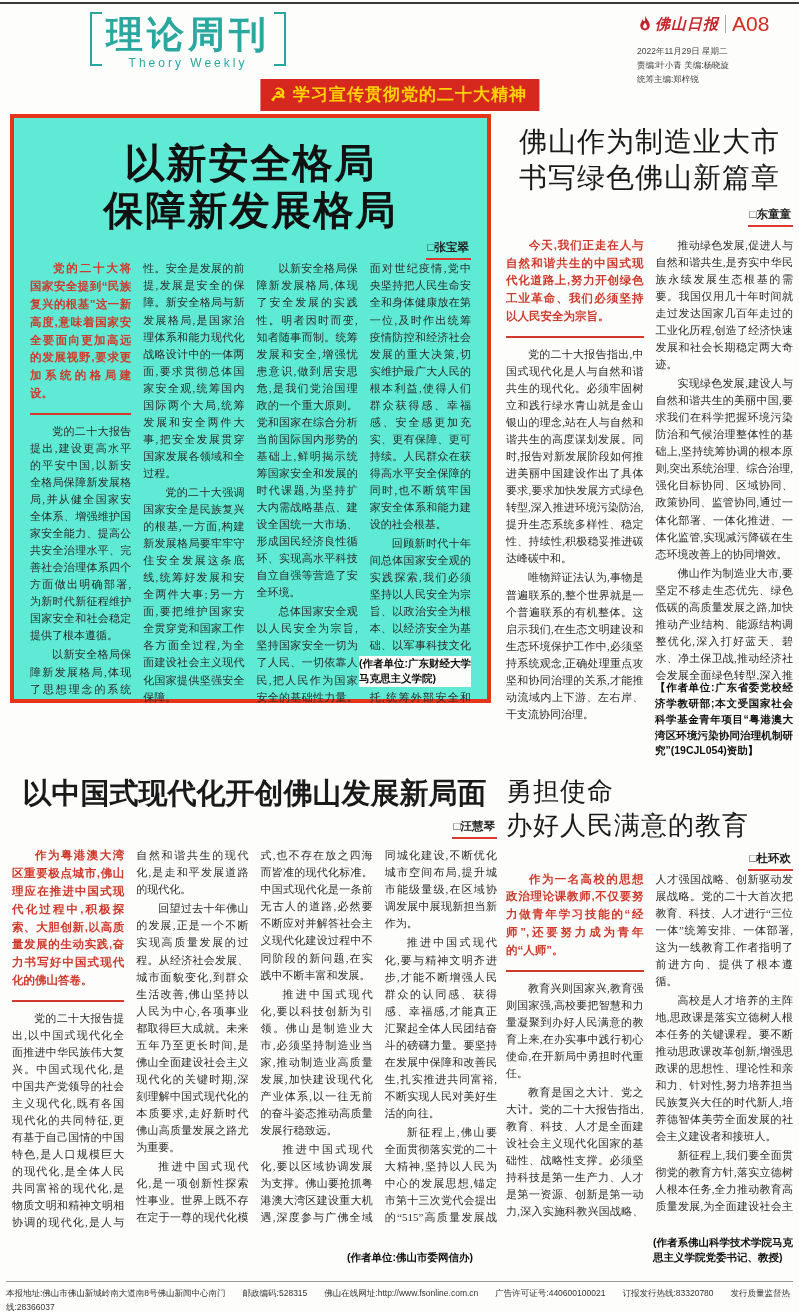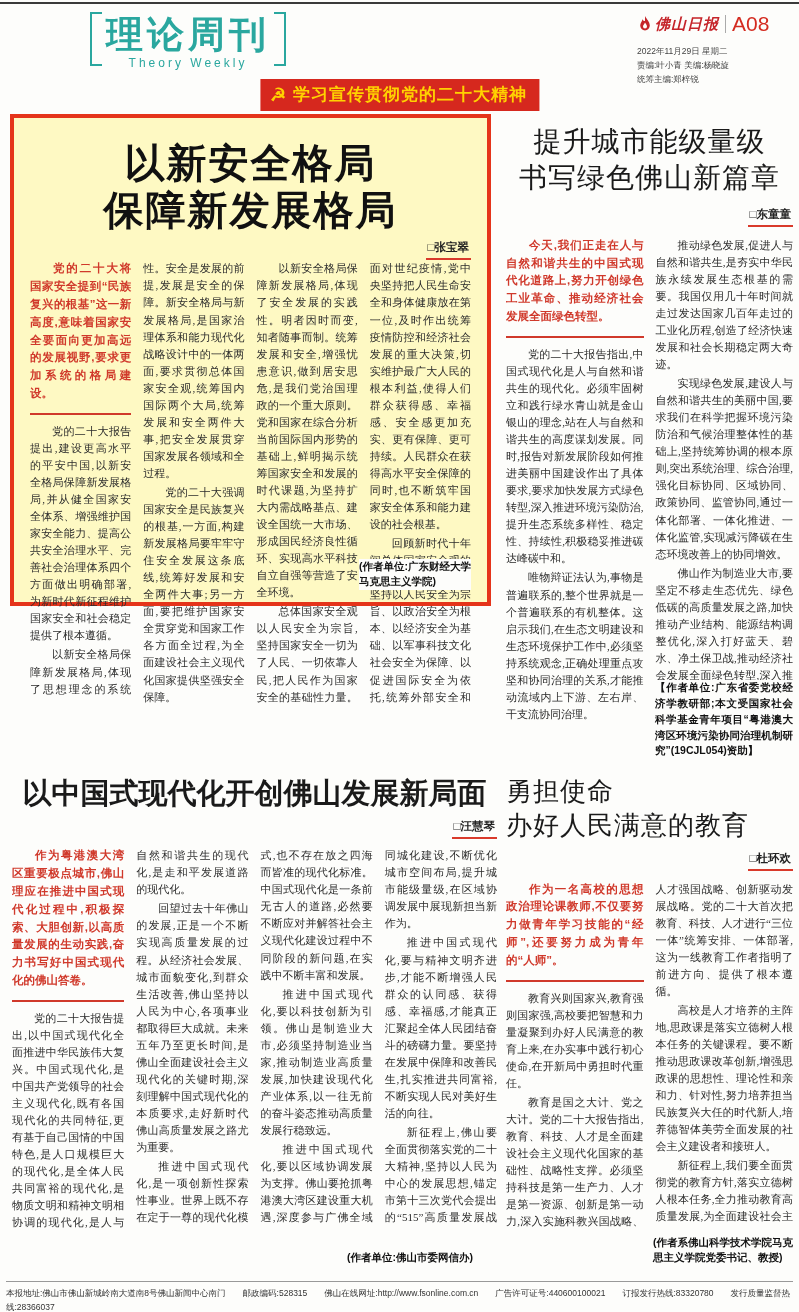--- a/index.html
+++ b/index.html
@@ -40,22 +40,22 @@
   .byline span{display:inline-block;border-bottom:2px solid #d93a2b;padding:0 2px 3px 2px;}
   .cols{text-align:justify;overflow:hidden;position:relative;}
   .cols p{margin:0 0 2px 0;text-indent:2em;font-family:"Liberation Serif",serif;
     font-size:11px;line-height:1.55;color:#2b2b2b;}
   .cols p.intro{font-family:"Liberation Sans",sans-serif;font-weight:700;color:#d0392b;
     font-size:11.5px;border-bottom:2px solid #d0392b;padding-bottom:10px;margin-bottom:8px;}
   .attr{position:absolute;background:#fdfdfb;font-family:"Liberation Sans",sans-serif;
     font-weight:700;font-size:10.5px;line-height:1.5;color:#111;text-align:justify;}
 
   
-  .main-box{position:absolute;left:10px;top:114px;width:481px;height:492px;
-    border:4px solid #e5341a;box-sizing:border-box;padding:8px 16px;background:#fef9c3;}
+  .main-box{position:absolute;left:10px;top:114px;width:481px;height:589px;
+    border:4px solid #e5341a;box-sizing:border-box;padding:8px 16px;background:#5eead4;}
   .main-box h1{margin:14px 0 6px 0;text-align:center;font-family:"Liberation Serif",serif;
     font-weight:900;font-size:40px;line-height:1.18;color:#111;letter-spacing:2px;}
   .main-box .cols{height:452px;column-count:4;column-gap:12px;column-fill:auto;}
   .main-box .attr{right:16px;bottom:12px;width:112px;}
 
   
   .right-art{position:absolute;left:506px;top:120px;width:287px;height:645px;box-sizing:border-box;}
   .right-art h2{margin:4px 0 10px 0;text-align:center;font-weight:500;font-size:28px;
     line-height:1.3;color:#1a1a1a;letter-spacing:1px;}
   .right-art .cols{height:498px;column-count:2;column-gap:12px;column-fill:auto;margin-top:10px;}
@@ -65,21 +65,21 @@
   .bl-art{position:absolute;left:12px;top:775px;width:485px;height:495px;box-sizing:border-box;}
   .bl-art h2{margin:0 0 8px 0;text-align:center;font-weight:700;font-size:29px;
     line-height:1.25;color:#1a1a1a;letter-spacing:0px;}
   .bl-art .cols{height:388px;column-count:4;column-gap:12px;column-fill:auto;margin-top:8px;}
   .bl-art .attr{right:0;bottom:4px;width:150px;white-space:nowrap;}
 
   
   .br-art{position:absolute;left:506px;top:775px;width:287px;height:495px;box-sizing:border-box;}
   .br-art h2{margin:0 0 8px 0;text-align:left;font-weight:500;font-size:26px;
     line-height:1.3;color:#1a1a1a;letter-spacing:1px;}
-  .br-art .cols{height:360px;column-count:2;column-gap:12px;column-fill:auto;margin-top:10px;}
+  .br-art .cols{height:360px;column-count:2;column-gap:12px;column-fill:auto;}
   .br-art .attr{right:0;bottom:4px;width:140px;}
 
   
   .footer{position:absolute;left:6px;right:6px;top:1281px;border-top:1px solid #999;
     padding-top:4px;font-size:8.5px;color:#333;line-height:1.7;}
 </style>
 </head>
 <body>
 
 <div class="topline"></div>
@@ -124,25 +124,25 @@
       <p>以新安全格局保障新发展格局,体现了思想理念的系统性。安全是发展的前提,发展是安全的保障。新安全格局与新发展格局,是国家治理体系和能力现代化战略设计中的一体两面,要求贯彻总体国家安全观,统筹国内国际两个大局,统筹发展和安全两件大事,把安全发展贯穿国家发展各领域和全过程。</p>
       <p>党的二十大强调国家安全是民族复兴的根基,一方面,构建新发展格局要牢牢守住安全发展这条底线,统筹好发展和安全两件大事;另一方面,要把维护国家安全贯穿党和国家工作各方面全过程,为全面建设社会主义现代化国家提供坚强安全保障。</p>
       <p>以新安全格局保障新发展格局,体现了安全发展的实践性。明者因时而变,知者随事而制。统筹发展和安全,增强忧患意识,做到居安思危,是我们党治国理政的一个重大原则。党和国家在综合分析当前国际国内形势的基础上,鲜明揭示统筹国家安全和发展的时代课题,为坚持扩大内需战略基点、建设全国统一大市场、形成国民经济良性循环、实现高水平科技自立自强等营造了安全环境。</p>
       <p>总体国家安全观以人民安全为宗旨,坚持国家安全一切为了人民、一切依靠人民,把人民作为国家安全的基础性力量。面对世纪疫情,党中央坚持把人民生命安全和身体健康放在第一位,及时作出统筹疫情防控和经济社会发展的重大决策,切实维护最广大人民的根本利益,使得人们群众获得感、幸福感、安全感更加充实、更有保障、更可持续。人民群众在获得高水平安全保障的同时,也不断筑牢国家安全体系和能力建设的社会根基。</p>
       <p>回顾新时代十年间总体国家安全观的实践探索,我们必须坚持以人民安全为宗旨、以政治安全为根本、以经济安全为基础、以军事科技文化社会安全为保障、以促进国际安全为依托,统筹外部安全和内部安全、国土安全和国民安全、传统安全和非传统安全、自身安全和共同安全,建立健全国家安全工作协调机制和应急管理机制。</p>
     </div>
   <div class="attr">(作者单位:广东财经大学马克思主义学院)</div>
 </div>
 
 <div class="right-art">
-  <h2><span>提升城市能级量级</span><br>
+  <h2><span>佛山作为制造业大市</span><br>
   <span>书写绿色佛山新篇章</span></h2>
   <div class="byline"><span>□东童童</span></div>
   <div class="cols">
-      <p class="intro">今天,我们正走在人与自然和谐共生的中国式现代化道路上,努力开创绿色工业革命、推动经济社会发展全面绿色转型。</p>
+      <p class="intro">今天,我们正走在人与自然和谐共生的中国式现代化道路上,努力开创绿色工业革命、我们必须坚持以人民安全为宗旨。</p>
       <p>党的二十大报告指出,中国式现代化是人与自然和谐共生的现代化。必须牢固树立和践行绿水青山就是金山银山的理念,站在人与自然和谐共生的高度谋划发展。同时,报告对新发展阶段如何推进美丽中国建设作出了具体要求,要求加快发展方式绿色转型,深入推进环境污染防治,提升生态系统多样性、稳定性、持续性,积极稳妥推进碳达峰碳中和。</p>
       <p>唯物辩证法认为,事物是普遍联系的,整个世界就是一个普遍联系的有机整体。这启示我们,在生态文明建设和生态环境保护工作中,必须坚持系统观念,正确处理重点攻坚和协同治理的关系,才能推动流域内上下游、左右岸、干支流协同治理。</p>
       <p>推动绿色发展,促进人与自然和谐共生,是夯实中华民族永续发展生态根基的需要。我国仅用几十年时间就走过发达国家几百年走过的工业化历程,创造了经济快速发展和社会长期稳定两大奇迹。</p>
       <p>实现绿色发展,建设人与自然和谐共生的美丽中国,要求我们在科学把握环境污染防治和气候治理整体性的基础上,坚持统筹协调的根本原则,突出系统治理、综合治理,强化目标协同、区域协同、政策协同、监管协同,通过一体化部署、一体化推进、一体化监管,实现减污降碳在生态环境改善上的协同增效。</p>
       <p>佛山作为制造业大市,要坚定不移走生态优先、绿色低碳的高质量发展之路,加快推动产业结构、能源结构调整优化,深入打好蓝天、碧水、净土保卫战,推动经济社会发展全面绿色转型,深入推进环境污染防治,在习近平生态文明思想的指引下,奋力擘画美丽佛山新蓝图,接续书写绿色佛山新篇章。</p>
     </div>
   <div class="attr">【作者单位:广东省委党校经济学教研部;本文受国家社会科学基金青年项目“粤港澳大湾区环境污染协同治理机制研究”(19CJL054)资助】</div>
 </div>
 
 <div class="bl-art">

